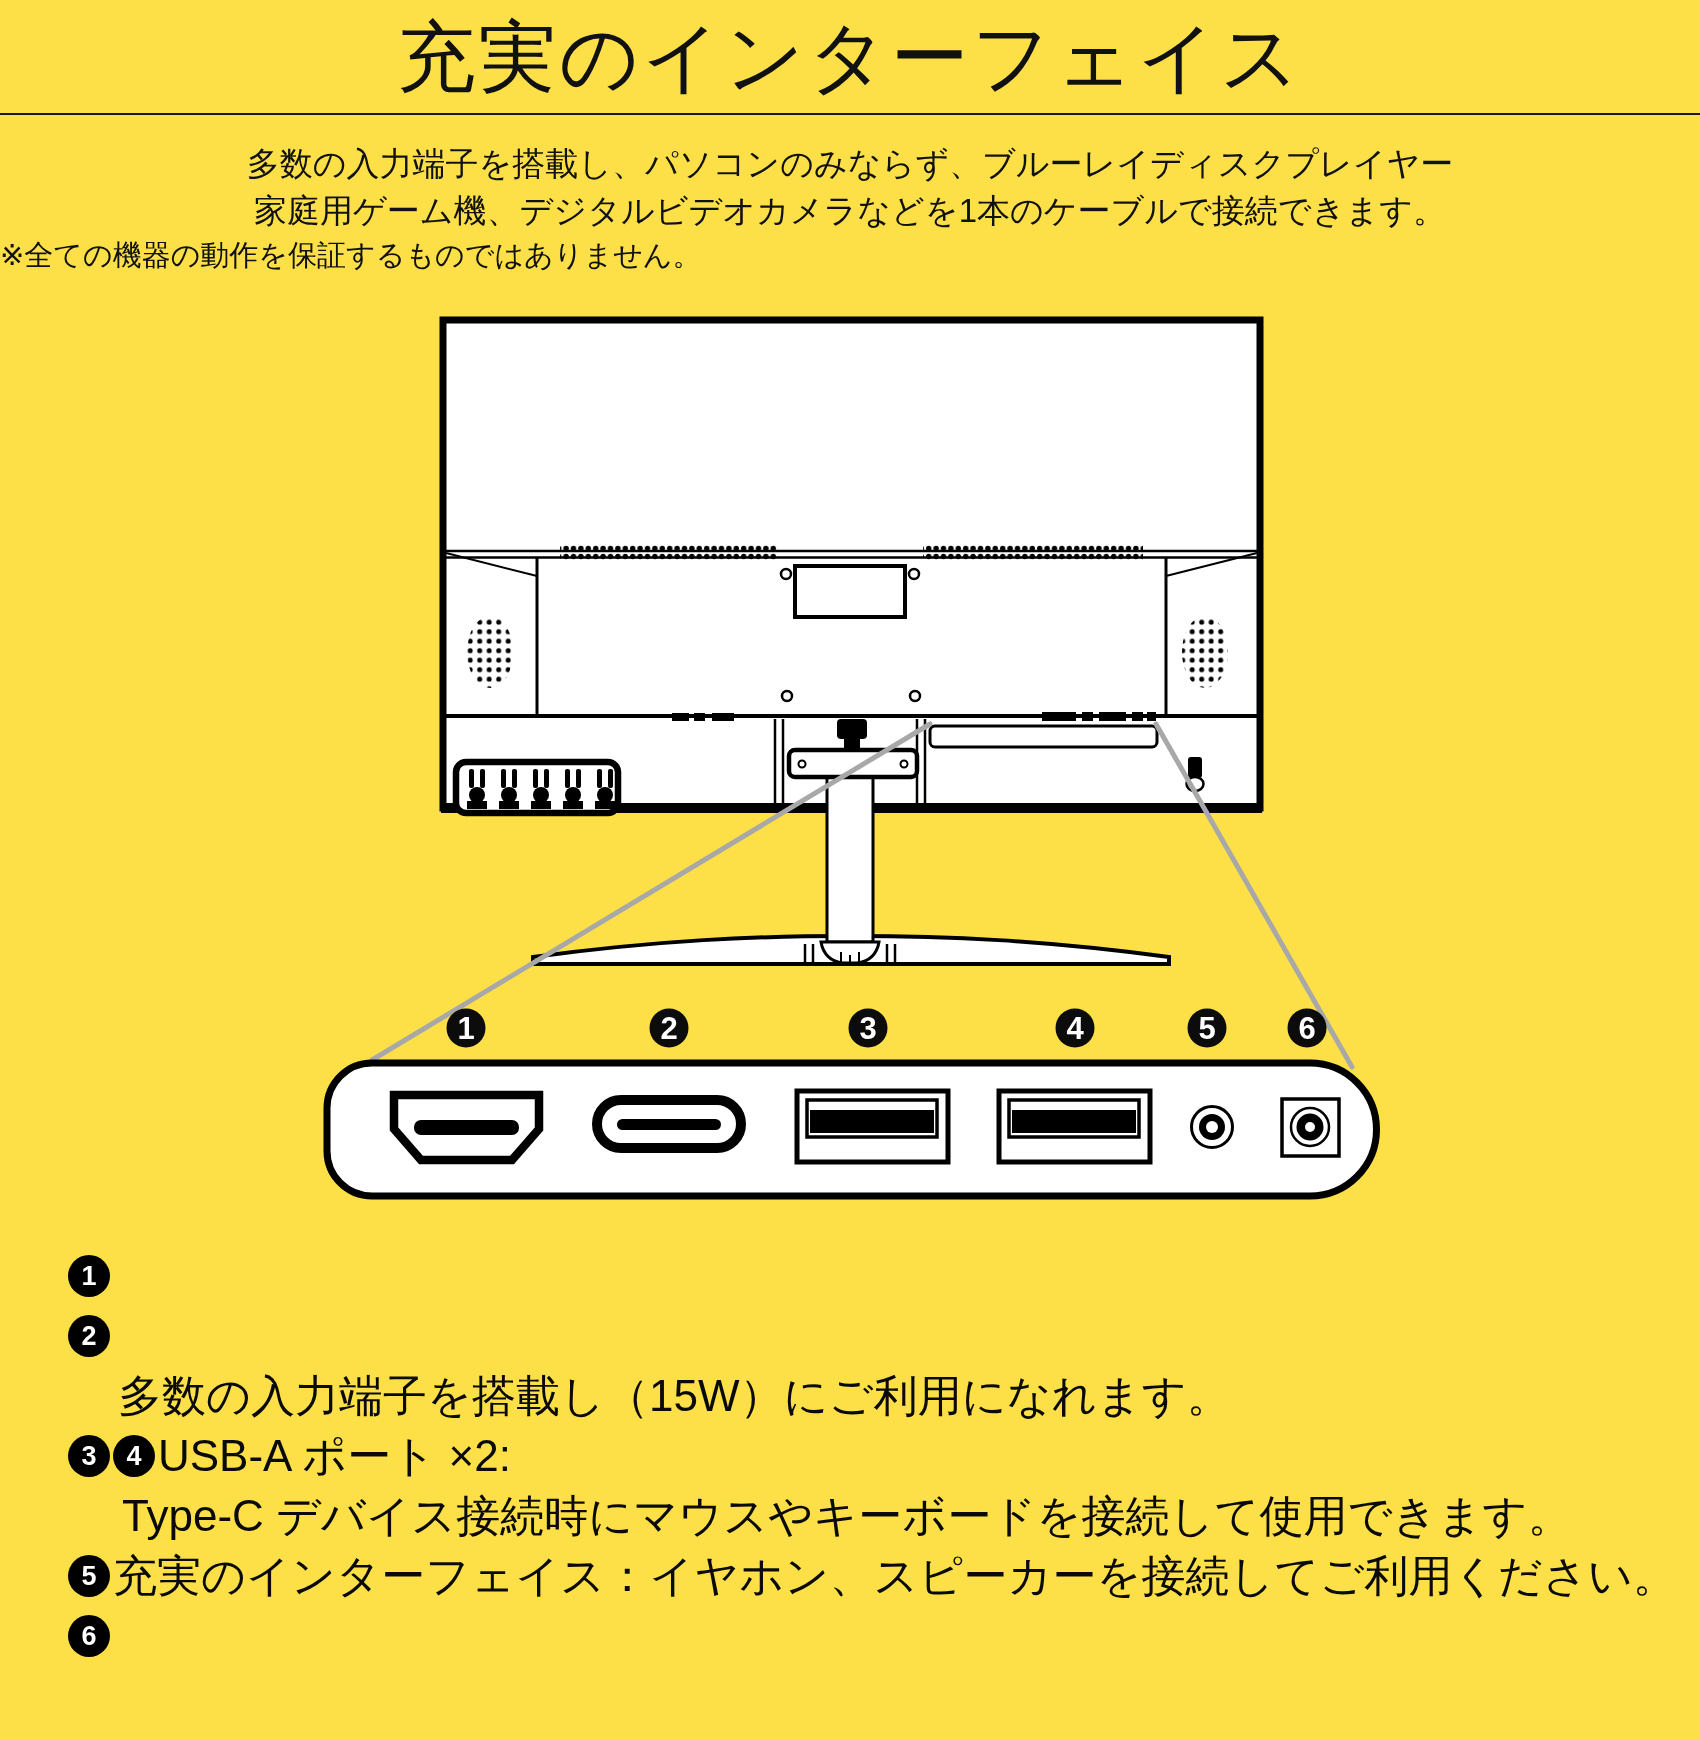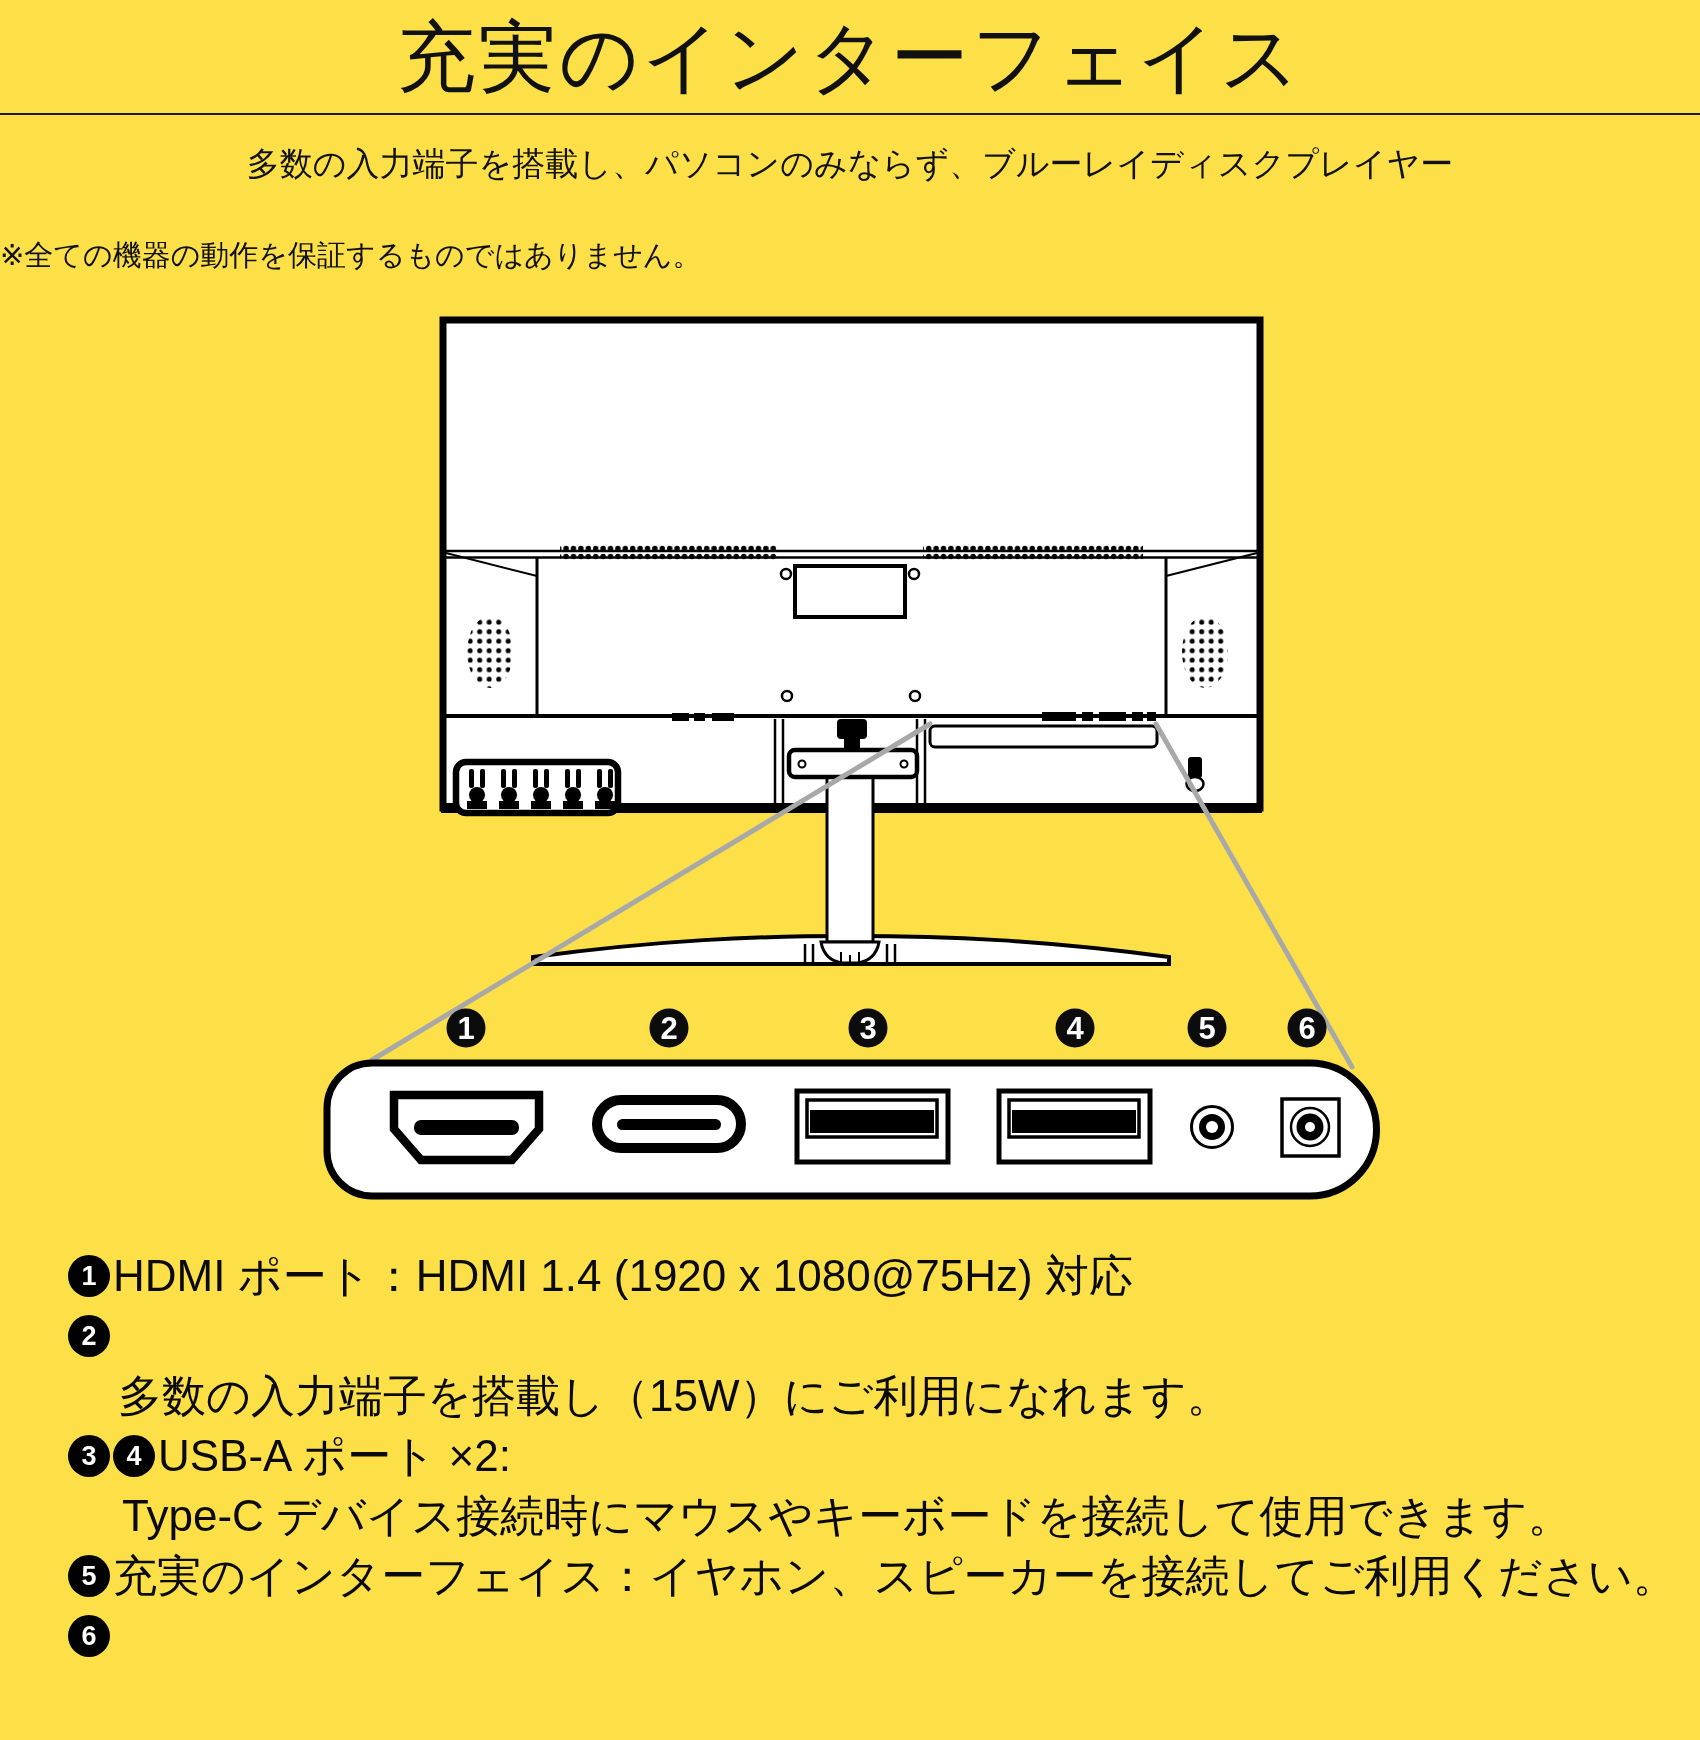--- a/index.html
+++ b/index.html
@@ -24,20 +24,21 @@
 </style>
 </head>
 <body>
 
 <div class="page">
 
   <div class="title">充実のインターフェイス</div>
   <div class="rule"></div>
   <div class="intro">
     <div>多数の入力端子を搭載し、パソコンのみならず、ブルーレイディスクプレイヤー</div>
+    <div>家庭用ゲーム機、デジタルビデオカメラなどを1本のケーブルで接続できます。</div>
   </div>
   <div class="note">※全ての機器の動作を保証するものではありません。</div>
 
   <svg class="diagram-svg" viewBox="0 0 1700 1740">
     <defs>
       <pattern id="vents" width="7.4" height="17" patternUnits="userSpaceOnUse">
         <circle cx="3.7" cy="4.5" r="2.7" fill="#000"></circle>
         <circle cx="3.7" cy="12.5" r="2.7" fill="#000"></circle>
       </pattern>
       <pattern id="dots" width="9.5" height="9.5" patternUnits="userSpaceOnUse">
@@ -188,21 +189,20 @@
         <circle cx="1310" cy="1127" r="19" fill="#fff" stroke="#000" stroke-width="2.5"></circle>
         <circle cx="1310" cy="1127" r="13.5" fill="#000"></circle>
         <circle cx="1310" cy="1127" r="5" fill="#fff"></circle>
       </g>
     </g>
   </svg>
 
   <div class="legend">
     <div class="lg-row">
       <span class="lg-num">1</span>
-      <span class="lg-text">HDMI ポート：HDMI 1.4 (1920 x 1080@75Hz) 対応</span>
     </div>
     <div class="lg-row">
       <span class="lg-num">2</span>
     </div>
     <div class="lg-row indent-1">
       <span class="lg-text">多数の入力端子を搭載し（15W）にご利用になれます。</span>
     </div>
     <div class="lg-row">
       <span class="lg-num">3</span>
       <span class="lg-num">4</span>

